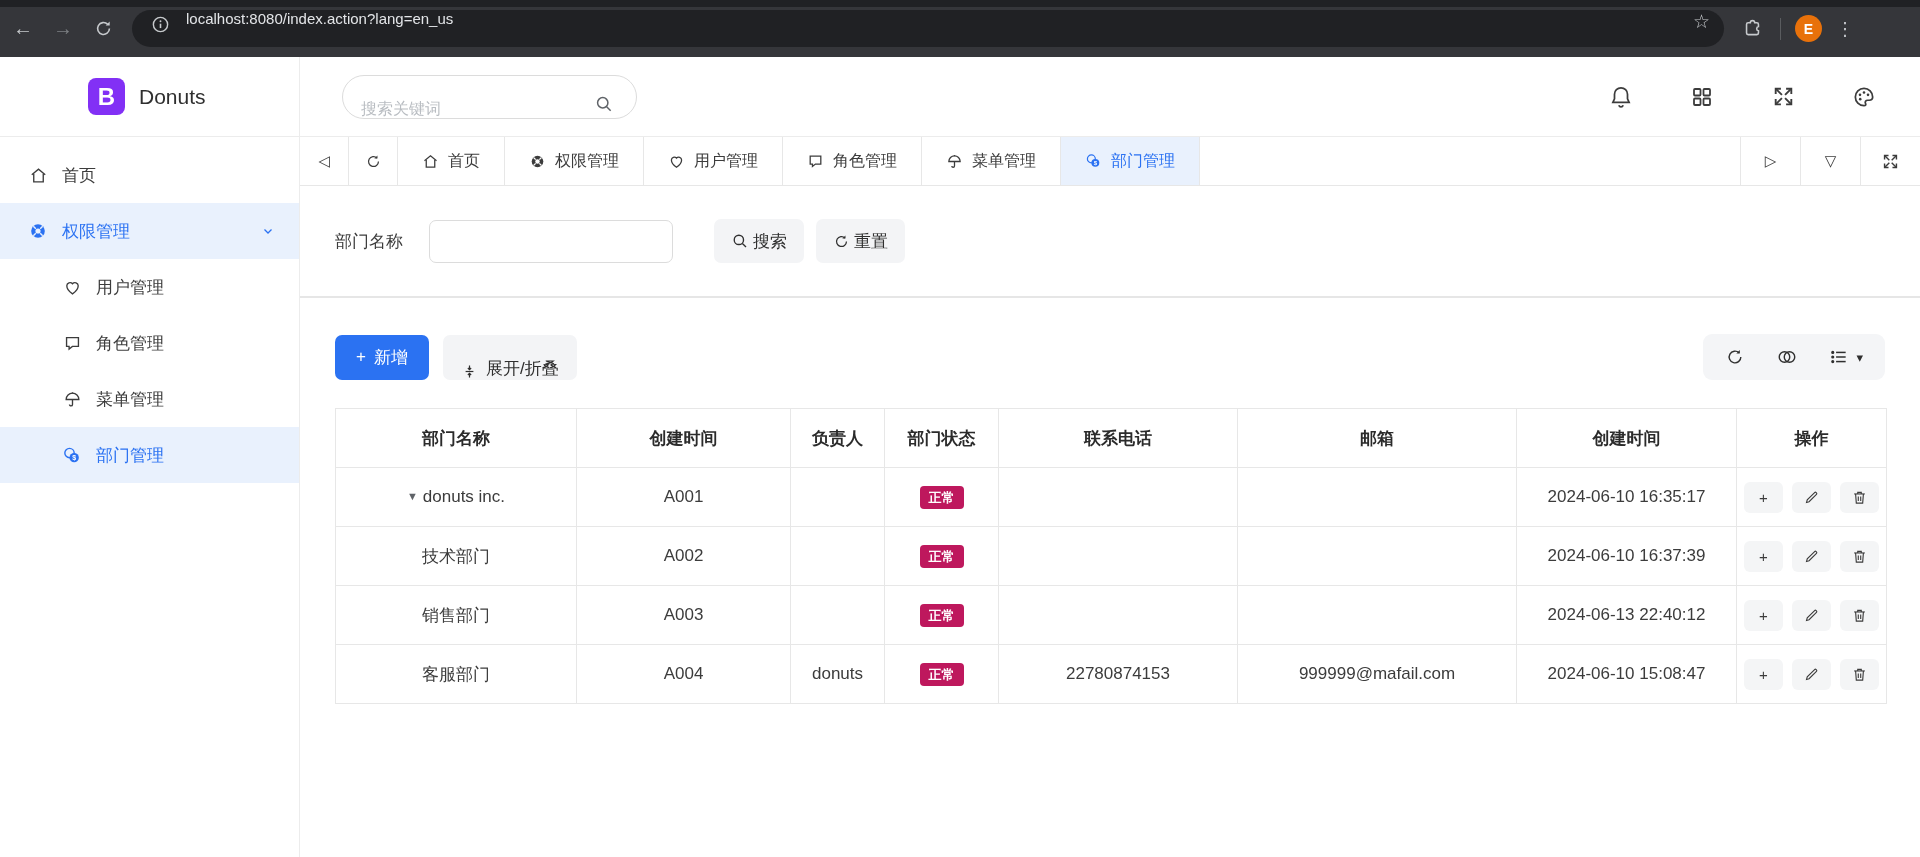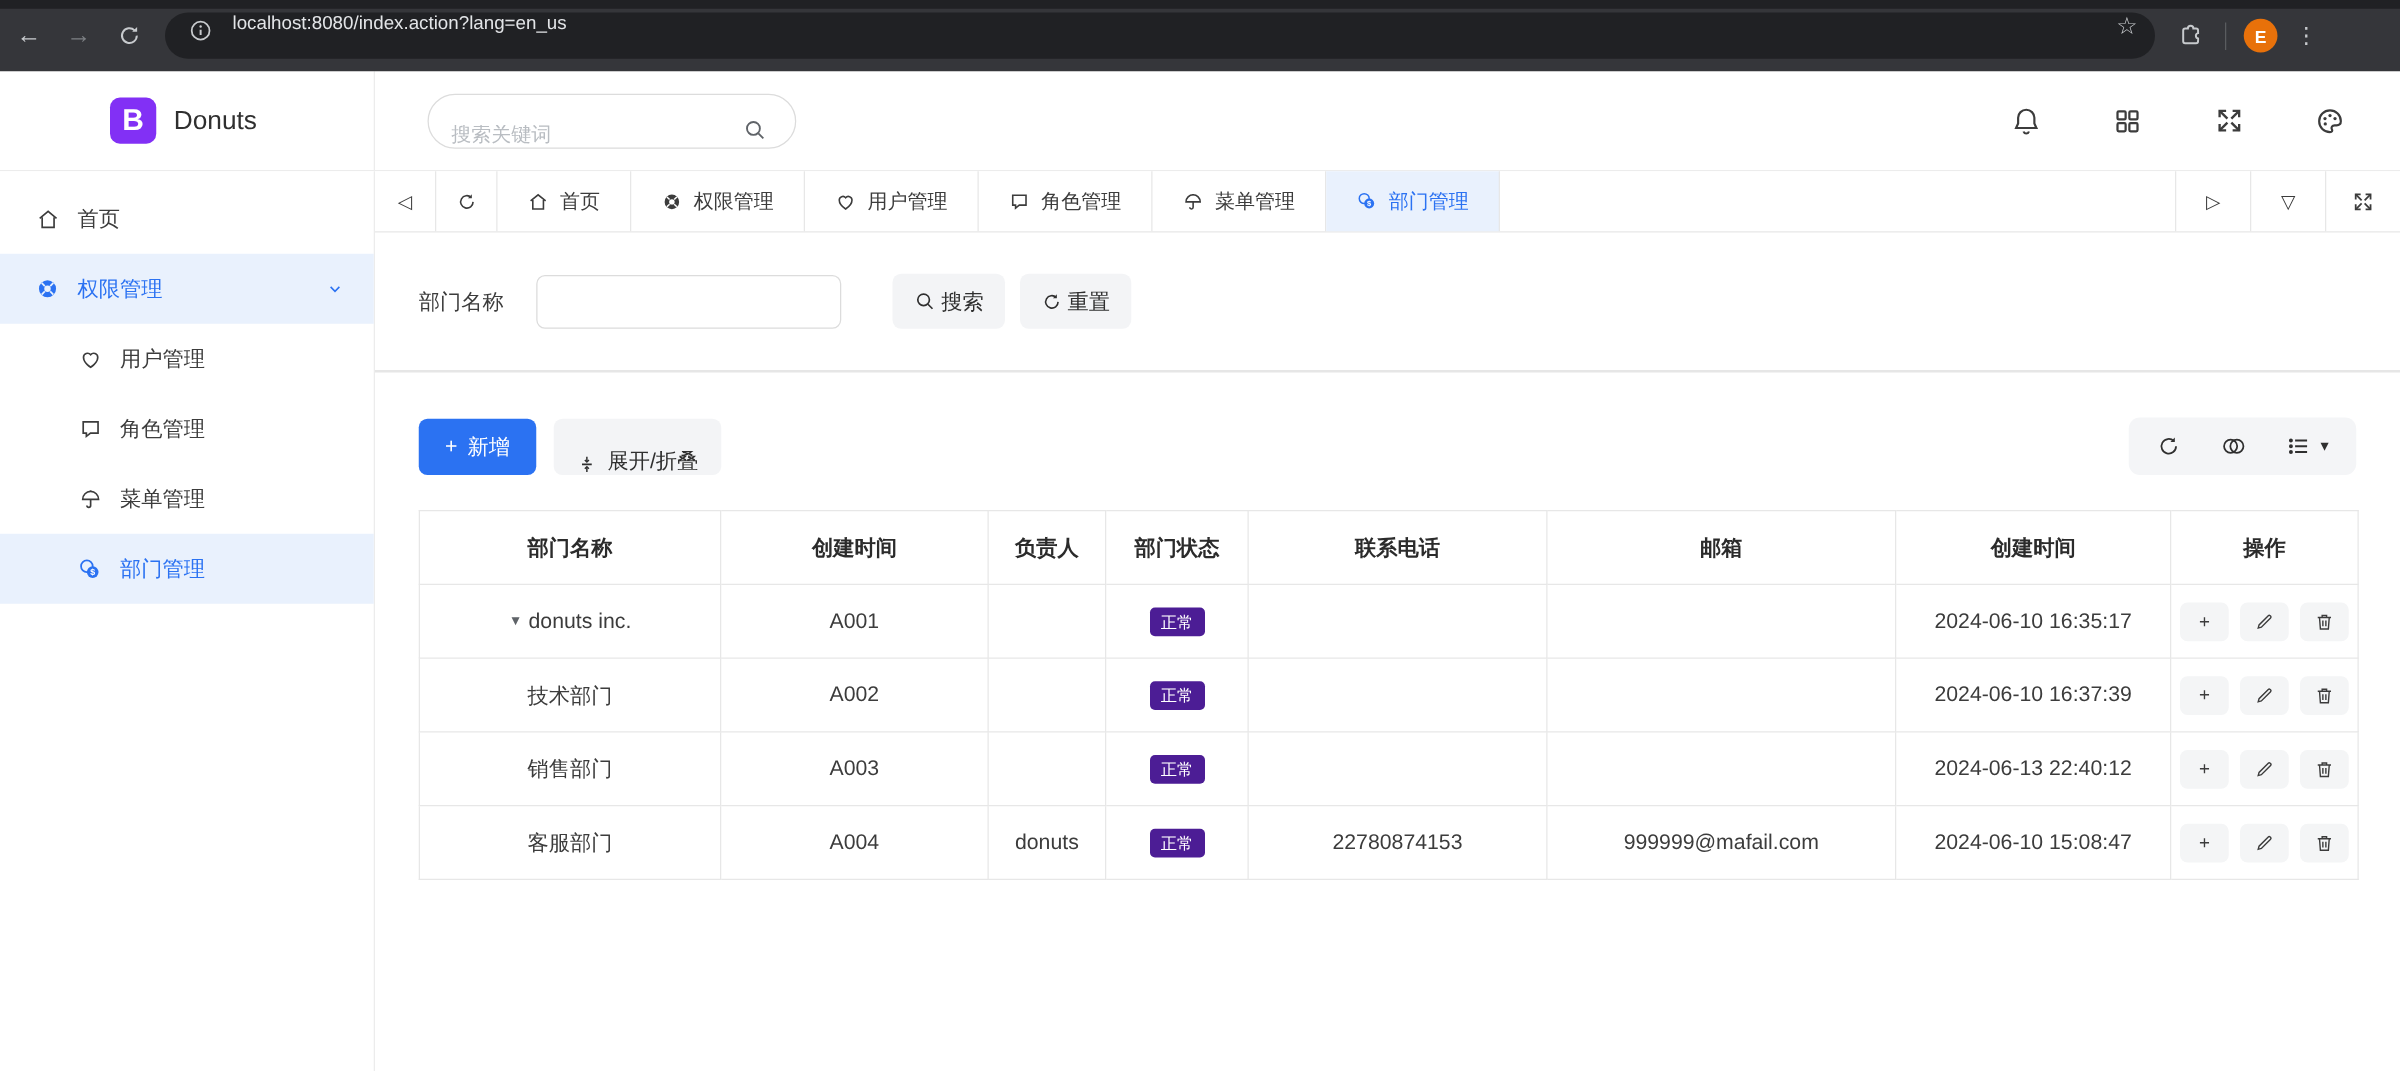--- a/index.html
+++ b/index.html
@@ -90,22 +90,22 @@
   .tool-right { margin-left:auto; height:46px; background:#f4f5f7; border-radius:9px;
     display:flex; align-items:center; padding:0 22px; gap:30px; color:#2f2f2f; }
   .tool-ic { display:flex; align-items:center; justify-content:center; cursor:pointer; }
 
   
   .table-wrap { padding:28px 34px 0 35px; }
   table { width:100%; border-collapse:collapse; table-layout:fixed; }
   th,td { border:1px solid #e7e7e7; height:59px; text-align:center; font-size:17px;
     color:#3c3c3c; padding:0 6px; overflow:hidden; white-space:nowrap; }
   th { font-weight:700; color:#2b2b2b; }
-  .badge { display:inline-block; background:#4c1d95; color:#fff; font-size:13px;
-    font-weight:400; border-radius:4px; padding:5px 9px; line-height:1; }
+  .badge { display:inline-block; background:#be185d; color:#fff; font-size:13px;
+    font-weight:700; border-radius:4px; padding:5px 9px; line-height:1; }
   .expander { font-size:11px; color:#5f6368; margin-right:5px; cursor:pointer; vertical-align:2px; }
   .ops { display:flex; align-items:center; justify-content:center; gap:9px; }
   .op-btn { width:39px; height:31px; background:#f4f5f6; border:none; border-radius:6px;
     display:inline-flex; align-items:center; justify-content:center; color:#3c3c3c;
     cursor:pointer; font-size:15px; font-family:inherit; }
 
   svg { display:block; }
 </style>
 </head>
 <body>

